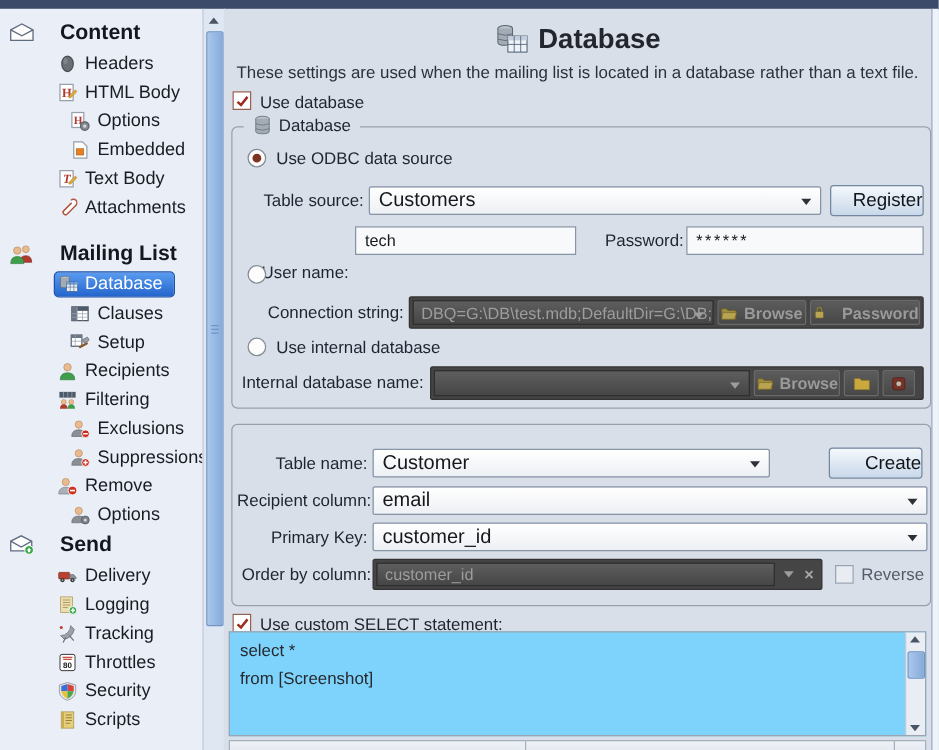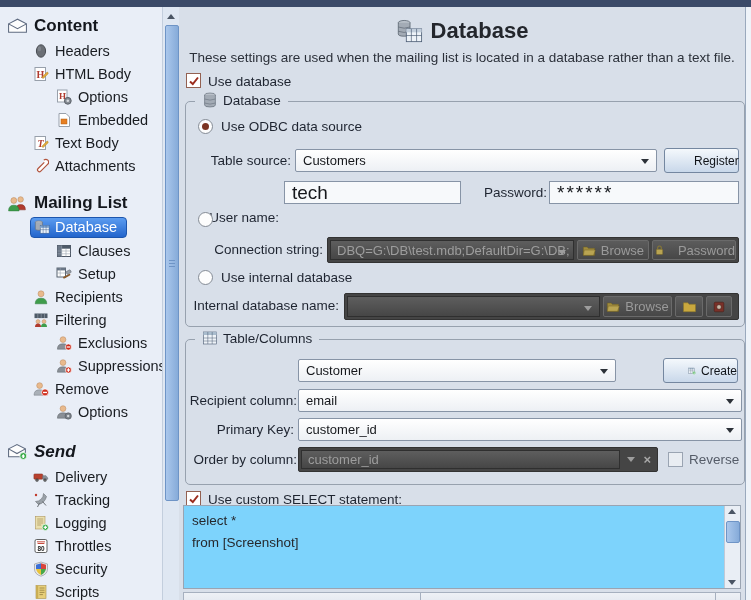--- a/index.html
+++ b/index.html
@@ -2,24 +2,24 @@
 <html><head>
 <meta charset="utf-8">
 <style>
   html,body{margin:0;padding:0;}
   body{width:751px;height:600px;overflow:hidden;position:relative;
        font-family:"Liberation Sans","DejaVu Sans",sans-serif;background:#d8dfe9;}
   
   .topbar{position:absolute;left:0;top:0;width:751px;height:7px;background:#3b4a68;border-bottom:1px solid #2c3a55;}
   
   .side{position:absolute;left:0;top:7px;width:162px;bottom:0;background:#e9eef7;overflow:hidden;padding-top:6px;box-sizing:border-box;}
-  .shead{display:flex;align-items:center;gap:6px;height:26px;padding-left:7px;font-size:17px;font-weight:bold;color:#14171d;}
-  .sitem{display:flex;align-items:center;gap:6px;height:23px;padding-left:33px;font-size:14.5px;color:#191c21;box-sizing:border-box;}
+  .shead{display:flex;align-items:center;gap:20px;height:26px;padding-left:7px;font-size:17px;font-weight:bold;color:#14171d;}
+  .sitem{display:flex;align-items:center;gap:6px;height:23px;padding-left:46px;font-size:14.5px;color:#191c21;box-sizing:border-box;}
   .sitem.l2{padding-left:56px;}
-  .mt{margin-top:13px;} .mt2{margin-top:16px;font-style:italic;}
+  .mt{margin-top:13px;} .mt2{}
   .selpill{display:flex;align-items:center;gap:5px;background:linear-gradient(#5b9cf0,#2365cc);
            border:1px solid #1c55ad;border-radius:4px;color:#fff;padding:1px 9px 2px 3px;margin-left:-3px;}
   .ic{width:16px;height:16px;flex:none;display:block;}
   .ic20{width:21px;height:18px;flex:none;display:block;}
   
   .sscroll{position:absolute;left:162px;top:7px;width:17px;bottom:0;background:#dfe7f2;border-left:1px solid #c3cedd;}
   .sarrow{position:absolute;left:1px;top:2px;width:14px;height:14px;display:flex;align-items:center;justify-content:center;}
   .tri-up{width:0;height:0;border-left:4px solid transparent;border-right:4px solid transparent;border-bottom:5px solid #4a5564;}
   .tri-dn{width:0;height:0;border-left:4px solid transparent;border-right:4px solid transparent;border-top:5px solid #4a5564;}
   .sthumb{position:absolute;left:2px;width:12px;top:18px;height:474px;border-radius:2px;
@@ -30,38 +30,38 @@
   .redge{position:absolute;left:745px;top:7px;width:6px;bottom:0;background:#eef3f9;border-left:1px solid #9aa9bd;}
   .titlerow{position:absolute;left:0;top:11px;width:566px;display:flex;align-items:center;justify-content:center;gap:8px;}
   .title{font-size:22px;font-weight:bold;color:#23262c;}
   .subtitle{position:absolute;left:0;top:43px;width:566px;text-align:center;font-size:13.5px;color:#2c313a;}
   
   .group{position:absolute;border:1px solid #97a1ae;border-radius:5px;}
   .legend{position:absolute;top:-10px;left:9px;background:#d8dfe9;padding:0 7px;display:flex;gap:5px;align-items:center;
           font-size:13.5px;color:#1e2430;}
   .lab{position:absolute;text-align:right;font-size:13.5px;color:#1e2430;line-height:23px;height:23px;}
   .combo{position:absolute;height:23px;border:1px solid #8794a6;background:linear-gradient(#ffffff,#edf0f4);
-         border-radius:2px;display:flex;align-items:center;font-size:13px;color:#16181c;padding-left:7px;box-sizing:border-box;}
+         border-radius:2px;display:flex;align-items:center;font-size:16px;color:#16181c;padding-left:7px;box-sizing:border-box;}
   .field{position:absolute;height:23px;border:1px solid #8794a6;background:#f7f9fb;display:flex;align-items:center;
-         font-size:19px;color:#16181c;padding-left:7px;box-sizing:border-box;}
+         font-size:13px;color:#16181c;padding-left:7px;box-sizing:border-box;}
   .arr{position:absolute;right:7px;top:9px;width:0;height:0;border-left:4px solid transparent;border-right:4px solid transparent;border-top:5px solid #2c3138;}
   .btn{position:absolute;height:25px;border:1px solid #7487a0;background:linear-gradient(#f4f8fc,#c9d8ea);
-       border-radius:3px;display:flex;align-items:center;justify-content:space-between;gap:5px;font-size:12px;color:#101318;box-sizing:border-box;padding-left:24px;}
+       border-radius:3px;display:flex;align-items:center;justify-content:flex-end;gap:5px;font-size:15px;color:#101318;box-sizing:border-box;padding-left:24px;}
   .radio{position:absolute;width:15px;height:15px;border-radius:50%;border:1px solid #848b95;background:#fdfdfd;box-sizing:border-box;}
   .radio.sel::after{content:'';position:absolute;inset:3px;border-radius:50%;background:#7c3322;}
   .cb{position:absolute;width:15px;height:15px;background:#fff;border:1px solid #936152;display:flex;align-items:center;justify-content:center;box-sizing:border-box;}
   .cb.dis{border:1px solid #9aa4b2;background:#e9edf2;}
   .rlabel{position:absolute;font-size:13.5px;color:#1e2430;}
   
   .darkstrip{position:absolute;background:#454545;border:1px solid #333;border-radius:2px;display:flex;align-items:stretch;padding:2px;gap:3px;box-sizing:border-box;}
   .dcombo{position:relative;background:linear-gradient(#5e5e5e,#464646);border:1px solid #2f2f2f;color:#9d9d9d;
           font-size:13px;display:flex;align-items:center;padding:0 22px 0 6px;overflow:hidden;white-space:nowrap;box-sizing:border-box;}
   .darr{position:absolute;right:7px;top:9px;width:0;height:0;border-left:4px solid transparent;border-right:4px solid transparent;border-top:5px solid #9d9d9d;}
   .dbtn{background:linear-gradient(#5c5c5c,#474747);border:1px solid #6a6a6a;color:#9a9a9a;display:flex;align-items:center;
-        justify-content:center;gap:5px;font-size:13px;border-radius:2px;box-sizing:border-box;}
+        justify-content:center;gap:5px;font-size:13px;border-radius:2px;box-sizing:border-box;font-weight:bold;}
   .dx{color:#a8a8a8;font-size:13px;font-weight:bold;line-height:19px;padding:0 4px;}
   
   .sqlbox{position:absolute;left:4px;top:498px;width:558px;height:84px;background:#7dd3fc;border:1px solid #9aa4b2;box-sizing:border-box;}
   .sqltext{position:absolute;left:8px;top:4px;right:20px;bottom:2px;font-size:13.5px;color:#26292e;white-space:pre;line-height:1.6;overflow:hidden;}
   .vscroll{position:absolute;right:0;top:0;bottom:0;width:15px;background:#e9eef5;border-left:1px solid #c0c9d6;}
   .vthumb{position:absolute;left:1px;width:12px;top:15px;height:20px;background:linear-gradient(90deg,#aac7ec,#86abd9);border:1px solid #6e94c6;border-radius:2px;}
   
   .bbar{position:absolute;left:4px;top:585px;width:558px;height:26px;display:flex;border:1px solid #a6b0bf;
         background:linear-gradient(#eef1f6,#d5dce6);box-sizing:border-box;}
   .bsec{display:flex;align-items:center;justify-content:center;gap:6px;font-size:13px;color:#2a2e36;border-right:1px solid #a6b0bf;height:100%;box-sizing:border-box;}
@@ -238,35 +238,35 @@
         <path d="M11 5.5 h3.6 l2 2.5 v1.5 h-5.6z" fill="#8a9099" stroke="#5c636b" stroke-width=".5"></path>
         <circle cx="4.5" cy="10.5" r="1.9" fill="#3a3a3a"></circle>
         <circle cx="13.5" cy="10.5" r="1.9" fill="#3a3a3a"></circle>
         <circle cx="4.5" cy="10.5" r=".7" fill="#bbb"></circle>
         <circle cx="13.5" cy="10.5" r=".7" fill="#bbb"></circle>
       </svg>
     <span>Delivery</span>
   </div>
   <div class="sitem">
     <svg class="ic" viewBox="0 0 16 16">
-        <path d="M2.5 9.5 A8 8 0 0 0 10.5 1.5 L13.5 4.5 A11 11 0 0 1 5.5 12.5 Z" fill="#9aa1a8" stroke="#6b7076" stroke-width=".6"></path>
-        <path d="M6.5 11 L4.5 15 M9.5 9.5 L13 13.5" stroke="#6b7076" stroke-width="1"></path>
-        <circle cx="3" cy="3" r="1.2" fill="#c0392b"></circle>
-      </svg>
-    <span>Tracking</span>
-  </div>
-  <div class="sitem">
-    <svg class="ic" viewBox="0 0 16 16">
         <rect x="2.5" y="1.5" width="9.5" height="12.5" fill="#eadfae" stroke="#b0975c" stroke-width=".6"></rect>
         <path d="M4.2 4 h6 M4.2 6 h6 M4.2 8 h6 M4.2 10 h4" stroke="#a8905a" stroke-width=".7"></path>
         <circle cx="12.3" cy="12.3" r="3.1" fill="#35a845" stroke="#fff" stroke-width=".7"></circle>
         <rect x="10.6" y="11.7" width="3.4" height="1.2" fill="#fff"></rect>
         <rect x="11.7" y="10.6" width="1.2" height="3.4" fill="#fff"></rect>
       </svg>
     <span>Logging</span>
+  </div>
+  <div class="sitem">
+    <svg class="ic" viewBox="0 0 16 16">
+        <path d="M2.5 9.5 A8 8 0 0 0 10.5 1.5 L13.5 4.5 A11 11 0 0 1 5.5 12.5 Z" fill="#9aa1a8" stroke="#6b7076" stroke-width=".6"></path>
+        <path d="M6.5 11 L4.5 15 M9.5 9.5 L13 13.5" stroke="#6b7076" stroke-width="1"></path>
+        <circle cx="3" cy="3" r="1.2" fill="#c0392b"></circle>
+      </svg>
+    <span>Tracking</span>
   </div>
   <div class="sitem">
     <svg class="ic" viewBox="0 0 16 16">
         <rect x="2" y="1.5" width="12" height="13" rx="1.6" fill="#fff" stroke="#3a3a3a" stroke-width=".8"></rect>
         <rect x="4" y="3.4" width="8" height=".9" fill="#c0392b"></rect>
         <rect x="4.6" y="5" width="6.8" height=".9" fill="#c0392b"></rect>
         <text x="8" y="12.6" text-anchor="middle" font-size="6.4" font-weight="bold" fill="#1a1a1a">80</text>
       </svg>
     <span>Throttles</span>
   </div>
@@ -406,29 +406,22 @@
       <div class="dbtn" style="width:26px;">
         <svg width="14" height="14" viewBox="0 0 16 16">
             <rect x="2.5" y="2.5" width="11" height="11" rx="1.5" fill="#7a3028" stroke="#4a1f18" stroke-width=".7"></rect>
             <circle cx="8" cy="8" r="2.6" fill="#c9b9a8" stroke="#3a2a20" stroke-width=".6"></circle>
           </svg>
       </div>
     </div>
   </div>
 
   <div class="group" style="left:6px;top:332px;width:558px;height:144px;">
-    <div class="legend">
-      <svg class="ic" viewBox="0 0 16 16">
-          <rect x="1.5" y="2" width="13" height="12" fill="#eef3f8" stroke="#4a5a72" stroke-width=".6"></rect>
-          <rect x="1.5" y="2" width="13" height="3" fill="#a9bccd"></rect>
-          <path d="M5.8 2 V14 M10.2 2 V14 M1.5 8 h13 M1.5 11 h13" stroke="#4a5a72" stroke-width=".5"></path>
-        </svg>
-      <span>Table/Columns</span>
-    </div>
-
+
+    <span class="lab" style="left:13px;top:19px;width:95px;">Table name:</span>
     <div class="combo" style="left:112px;top:19px;width:318px;">
       <span>Customer</span>
       <span class="arr"></span>
     </div>
     <div class="btn" style="left:477px;top:18px;width:75px;">
       <svg width="15" height="14" viewBox="0 0 16 16">
           <rect x="1.5" y="2" width="11" height="10.5" fill="#eef3f8" stroke="#4a5a72" stroke-width=".6"></rect>
           <rect x="1.5" y="2" width="11" height="2.6" fill="#a9bccd"></rect>
           <path d="M5.2 2 V12.5 M8.8 2 V12.5 M1.5 7.5 h11" stroke="#4a5a72" stroke-width=".5"></path>
           <circle cx="12.2" cy="12.2" r="3" fill="#35a845" stroke="#fff" stroke-width=".7"></circle>

